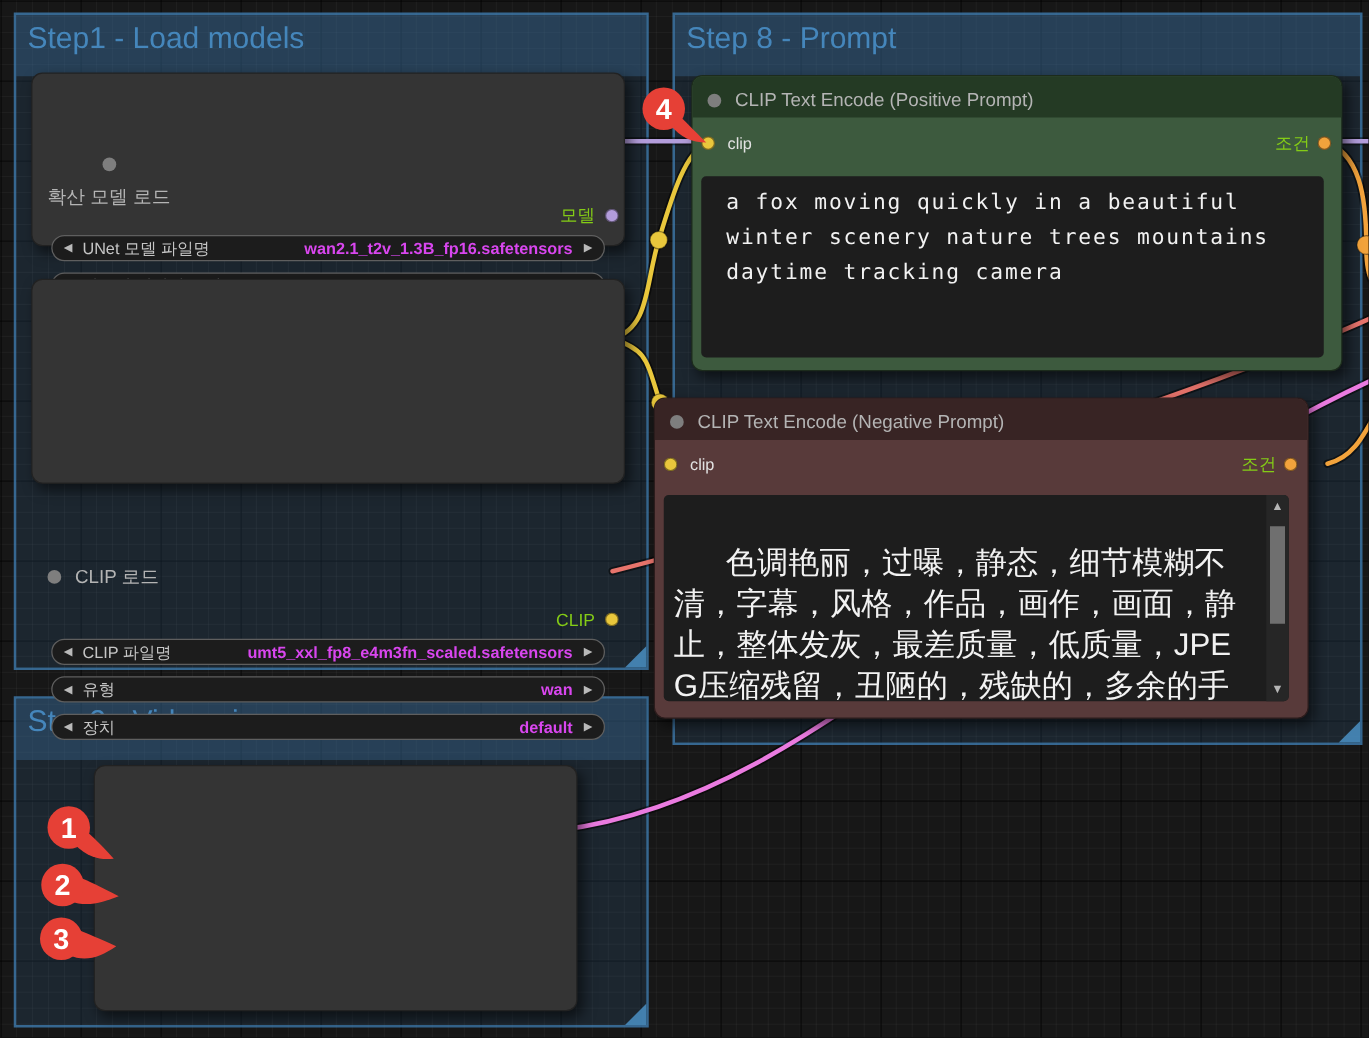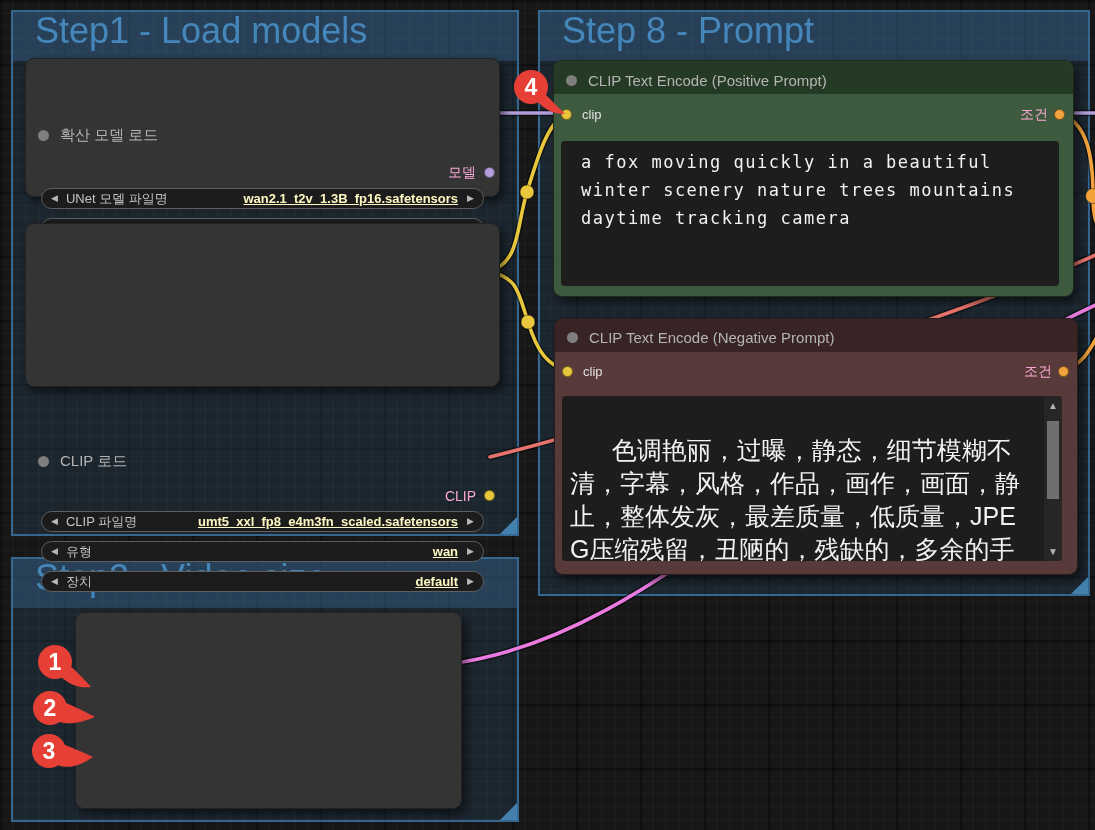--- a/index.html
+++ b/index.html
@@ -10,40 +10,40 @@
       linear-gradient(rgba(0,0,0,0.45) 2px, transparent 2px),
       linear-gradient(90deg, rgba(0,0,0,0.45) 2px, transparent 2px),
       linear-gradient(rgba(255,255,255,0.035) 1px, transparent 1px),
       linear-gradient(90deg, rgba(255,255,255,0.035) 1px, transparent 1px);
     background-size:64px 64px,64px 64px,12.8px 12.8px,12.8px 12.8px;
   }
   
   .group{position:absolute;border:2px solid rgba(66,131,186,0.75);z-index:1;}
   .group .gbody{position:absolute;inset:0;background:rgba(52,96,138,0.22);}
   .group .gtitle{position:absolute;left:0;right:0;top:0;height:49px;
-    background:rgba(58,107,152,0.38);color:#4586bb;font-size:36px;line-height:38px;
-    padding-left:22px;white-space:nowrap;overflow:hidden;}
+    background:rgba(58,107,152,0.38);color:#4586bb;font-size:24px;line-height:38px;
+    padding-left:9px;white-space:nowrap;overflow:hidden;}
   .group .rsz{position:absolute;right:0;bottom:0;width:0;height:0;
     border-left:17px solid transparent;border-bottom:17px solid rgba(74,144,196,0.85);}
   
   #wires{position:absolute;left:0;top:0;z-index:2;pointer-events:none;}
   
   .node{position:absolute;background:#343434;border:1px solid #222;border-radius:9px;
     box-shadow:4px 5px 10px rgba(0,0,0,0.55);z-index:3;}
   .ntitle{position:absolute;left:12px;display:flex;align-items:center;gap:11px;
     color:#b4b4b4;font-size:15px;white-space:nowrap;}
   .status-dot{width:11px;height:11px;border-radius:50%;background:#7e7e7e;flex:0 0 auto;}
   .slot-dot{position:absolute;width:11px;height:11px;border-radius:50%;
     border:1px solid rgba(0,0,0,0.45);box-sizing:border-box;}
-  .slot-label{position:absolute;color:#f9a8d4;font-size:14px;white-space:nowrap;}
+  .slot-label{position:absolute;color:#84cc16;font-size:14px;white-space:nowrap;}
   .widget{position:absolute;height:21px;background:#1c1c1c;border:1px solid #5f5f5f;
     border-radius:11px;display:flex;align-items:center;padding:0 9px;box-sizing:border-box;}
   .warr{color:#b9b9b9;font-size:9px;line-height:21px;flex:0 0 auto;}
   .wlabel{color:#c5c5c5;font-size:13px;margin-left:8px;white-space:nowrap;overflow:hidden;}
-  .wvalue{margin-left:auto;margin-right:9px;color:#fef9c3;font-size:13px;font-weight:700;white-space:nowrap;text-decoration:underline;}
+  .wvalue{margin-left:auto;margin-right:9px;color:#d946ef;font-size:13px;font-weight:700;white-space:nowrap;}
   
   .node.green{background:#3d5a3e;border-color:#1c2b1c;}
   .node.green .nheader{background:#243a24;}
   .node.maroon{background:#583a3a;border-color:#2b1c1c;}
   .node.maroon .nheader{background:#382424;}
   .nheader{position:absolute;left:0;right:0;top:0;height:33px;border-radius:8px 8px 0 0;}
   .textarea{position:absolute;background:#1d1d1d;border-radius:4px;color:#f2f2f2;
     overflow:hidden;box-sizing:border-box;}
   .textarea.mono{font-family:"DejaVu Sans Mono",monospace;font-size:17px;line-height:28px;
     letter-spacing:1.5px;padding:7px 20px;white-space:pre-wrap;word-break:break-word;}
@@ -95,21 +95,21 @@
       <path d="M448,664 C560,650 650,588 765,505 C885,420 1015,342 1100,303" stroke="#ea7be0"></path>
       <path d="M1059,113 C1088,122 1093,158 1093,196 C1093,216 1096,224 1101,231" stroke="#f2a33c"></path>
       <path d="M1062,371 C1082,366 1090,350 1101,330" stroke="#f2a33c"></path>
     </g>
     <circle cx="527" cy="192" r="7" fill="#e9c73c" stroke="rgba(0,0,0,.4)"></circle>
     <circle cx="528" cy="322" r="7" fill="#e9c73c" stroke="rgba(0,0,0,.4)"></circle>
     <circle cx="1093" cy="196" r="7.5" fill="#f2a33c" stroke="rgba(0,0,0,.4)"></circle>
   </svg>
 
   <div class="node" style="left:25px;top:58px;width:473px;height:137px;">
-    <div class="ntitle" style="top:67px;">
+    <div class="ntitle" style="top:67px;flex-direction:column;">
       <span class="status-dot"></span>
       <span>확산 모델 로드</span>
     </div>
     <div class="slot-label" style="right:23px;top:105px;">모델</div>
     <div class="slot-dot" style="left:458px;top:108px;background:#b39ddb;"></div>
     <div class="widget" style="left:15px;top:129px;width:443px;">
       <span class="warr">◀</span>
       <span class="wlabel">UNet 모델 파일명</span>
       <span class="wvalue">wan2.1_t2v_1.3B_fp16.safetensors</span>
       <span class="warr">▶</span>
@@ -166,21 +166,21 @@
       <span class="status-dot"></span>
       <span>CLIP Text Encode (Positive Prompt)</span>
     </div>
     <div class="slot-dot" style="left:7px;top:48px;background:#e9c73c;"></div>
     <div class="slot-label" style="left:28px;top:46px;font-size:13px;color:#e2e2e2;">clip</div>
     <div class="slot-label" style="right:25px;top:45px;">조건</div>
     <div class="slot-dot" style="left:500px;top:48px;background:#f2a33c;"></div>
     <div class="textarea mono" style="left:7px;top:80px;width:498px;height:145px;">a fox moving quickly in a beautiful winter scenery nature trees mountains daytime tracking camera</div>
   </div>
 
-  <div class="node maroon" style="left:554px;top:318px;width:522px;height:255px;">
+  <div class="node maroon" style="left:523px;top:318px;width:522px;height:255px;">
     <div class="nheader"></div>
     <div class="ntitle" style="top:10px;">
       <span class="status-dot"></span>
       <span>CLIP Text Encode (Negative Prompt)</span>
     </div>
     <div class="slot-dot" style="left:7px;top:47px;background:#e9c73c;"></div>
     <div class="slot-label" style="left:28px;top:45px;font-size:13px;color:#e2e2e2;">clip</div>
     <div class="slot-label" style="right:25px;top:44px;">조건</div>
     <div class="slot-dot" style="left:503px;top:47px;background:#f2a33c;"></div>
     <div class="textarea cjk" style="left:7px;top:77px;width:500px;height:165px;">

